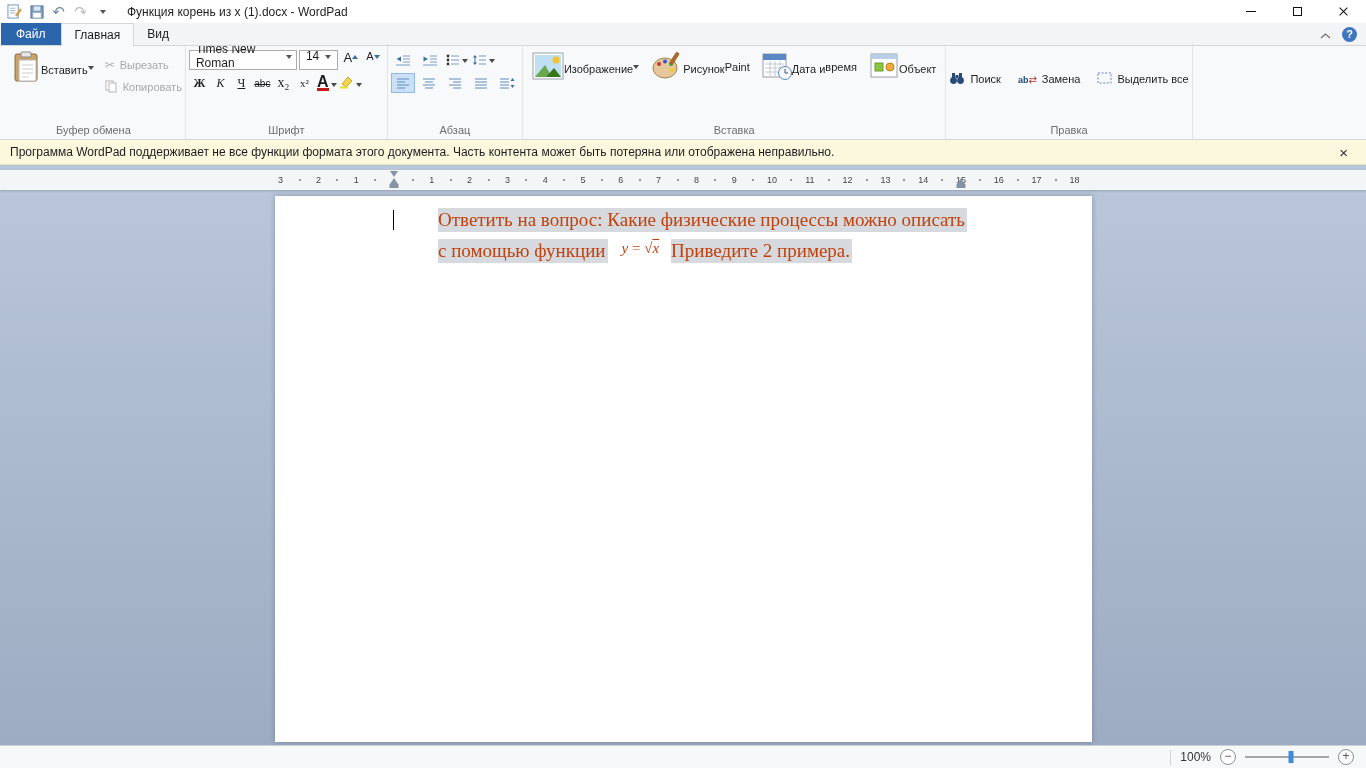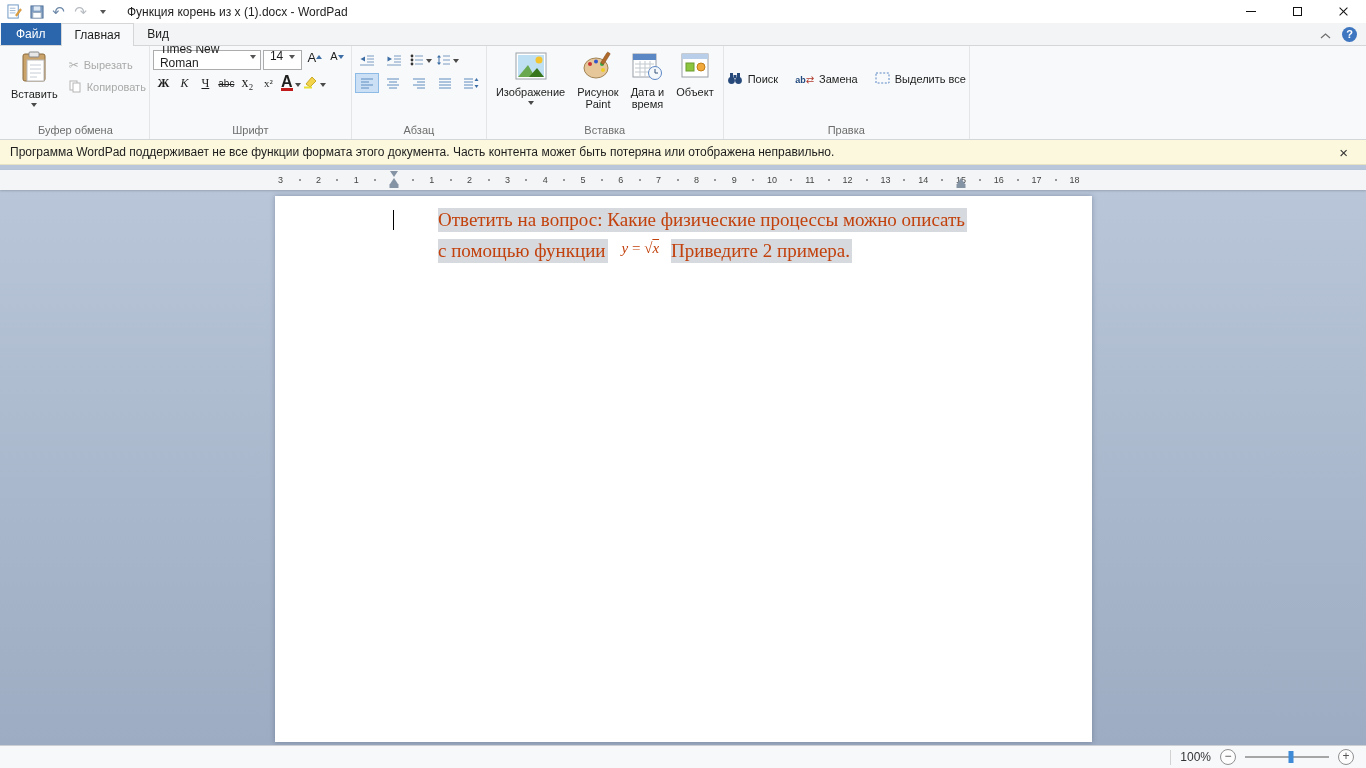--- a/index.html
+++ b/index.html
@@ -29,21 +29,21 @@
   .tab-file { background:#2b66ad; color:#fff; padding:0 15px; margin-left:1px; }
   .tab-active { background:#f8f9fa; border:1px solid #d5d6d7; border-bottom:none; margin-bottom:-1px; }
   .tabrow-right { margin-left:auto; display:flex; align-items:center; gap:11px; padding-right:9px; }
   .help-circle { width:15px; height:15px; border-radius:50%; background:#3f76c0; color:#fff; font-size:11px; font-weight:bold; display:flex; align-items:center; justify-content:center; }
 
   
   .ribbon { flex:0 0 94px; background:#f8f9fa; border-bottom:1px solid #d5d6d7; display:flex; padding-left:2px; }
   .rgroup { display:flex; flex-direction:column; border-right:1px solid #e4e5e6; padding:1px 3px 0; }
   .rgroup-body { flex:1; display:flex; align-items:flex-start; }
   .rgroup-label { font-size:11px; color:#6d6d6d; text-align:center; padding:2px 6px 3px; white-space:nowrap; }
-  .bigbtn { display:flex; flex-direction:column; align-items:center; padding:4px 6px 0; font-size:11px; line-height:12px; text-align:center; white-space:nowrap; }
+  .bigbtn { display:flex; flex-direction:row; align-items:center; padding:4px 6px 0; font-size:11px; line-height:12px; text-align:center; white-space:nowrap; }
   .bigbtn .blabel { margin-top:3px; }
   .caret-down { width:0;height:0;border:3.5px solid transparent;border-top:4px solid #4a4a4a; margin-top:3px; }
   .smallbtn { display:flex; align-items:center; gap:5px; height:20px; font-size:11px; white-space:nowrap; }
   .disabled-text { color:#a9a9a9; }
 
   .cutcopy { display:flex; flex-direction:column; gap:2px; margin-left:5px; padding-top:8px; }
   .scissors { font-size:12px; color:#adadad; }
 
   .font-rows,.para-rows { display:flex; flex-direction:column; padding-top:3px; }
   .frow { display:flex; align-items:center; margin-bottom:3px; }

